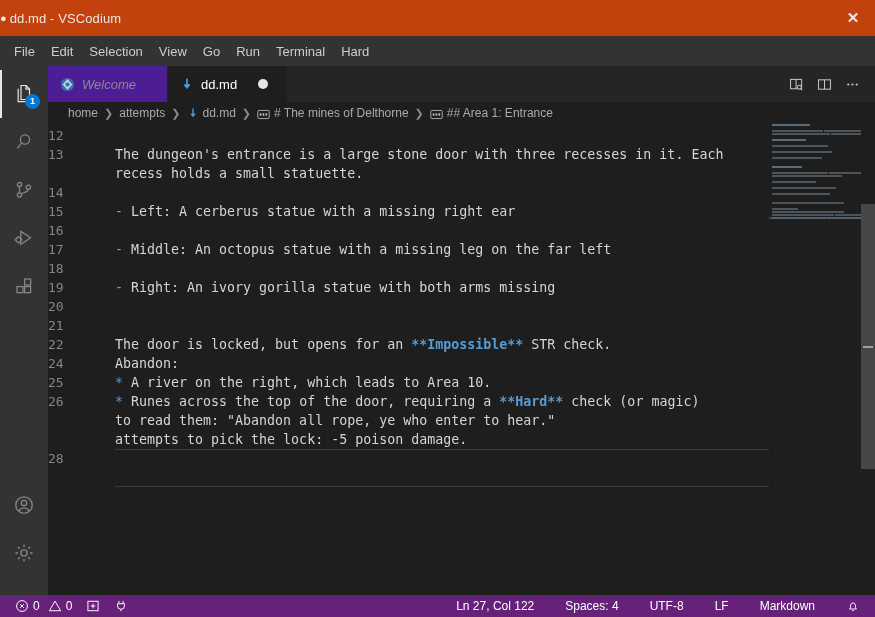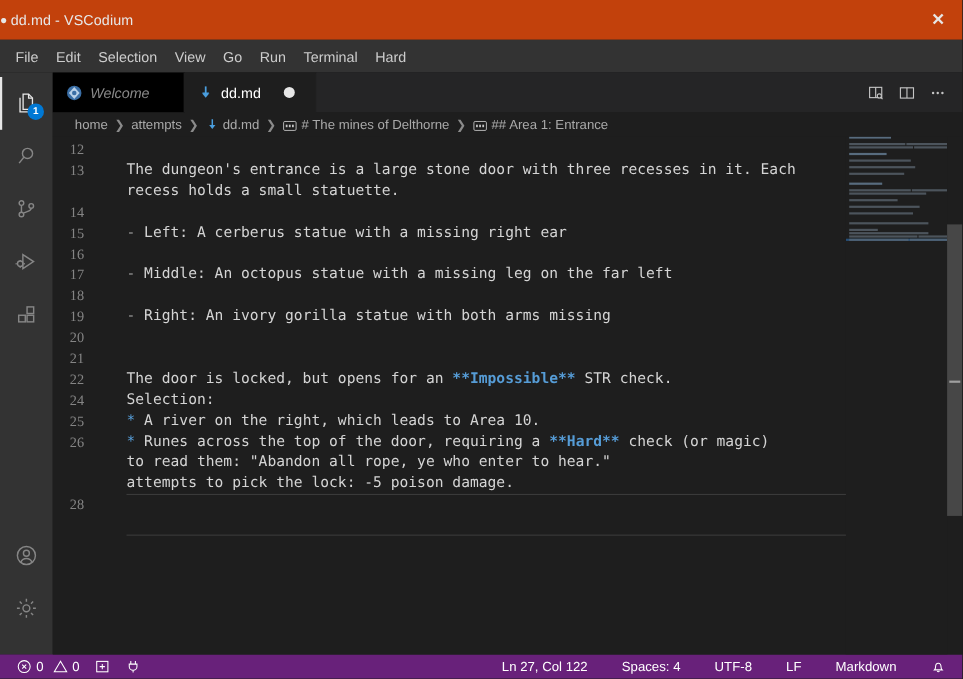--- a/index.html
+++ b/index.html
@@ -74,21 +74,21 @@
   .editor-group { flex: 1 1 auto; display: flex; flex-direction: column; min-width: 0; background: #1e1e1e; }
 
   .tabbar {
     height: 36px; flex: 0 0 36px;
     background: #252526;
     display: flex; align-items: stretch; position: relative;
   }
   .tab {
     display: flex; align-items: center; gap: 7px;
     padding: 0 12px; min-width: 120px;
-    background: #000000; color: #8a8a8a;
+    background: #4c1d95; color: #8a8a8a;
     font-size: 13px; cursor: pointer;
     border-right: 1px solid #252526;
     position: relative;
   }
   .tab.active { background: #1e1e1e; color: #ffffff; }
   .tab.active::before {
     content: ""; position: absolute; left: 0; right: 0; top: 0; height: 1px; background: #1e1e1e;
   }
   .tab-label { white-space: nowrap; }
   .tab.inactive .tab-label { font-style: italic; }
@@ -121,22 +121,22 @@
     font-family: "DejaVu Sans Mono", "Liberation Mono", monospace;
     font-size: 13.3px; line-height: 19px;
     color: #d4d4d4;
     padding-top: 2px;
   }
   .line {
     display: flex; align-items: flex-start; min-height: 19px;
     position: relative;
   }
   .lnum {
-    width: 67px; flex: 0 0 67px; text-align: center; padding-right: 23px;
-    color: #858585; font-size: 13px; line-height: 19px; user-select: none; font-family: Liberation Serif, serif;
+    width: 67px; flex: 0 0 67px; text-align: left; padding-right: 23px;
+    color: #858585; font-size: 13px; line-height: 19px; user-select: none;
   }
   .ltext { flex: 1 1 auto; white-space: pre-wrap; line-height: 19px; padding-right: 90px; }
   .cont-text { padding-left: 67px; white-space: pre-wrap; line-height: 19px; padding-right: 90px; }
   .md-bold { color: #569cd6; font-weight: bold; }
   .li-dash { color: #9a9a9a; }
   .li-star { color: #569cd6; }
   .cur-hl {
     position: absolute; left: 67px; right: 90px;
     border-top: 1px solid #3a3a3a; border-bottom: 1px solid #3a3a3a;
     pointer-events: none;
@@ -424,21 +424,21 @@
             <div class="line">
               <div class="lnum">21</div>
               <div class="ltext">&nbsp;</div>
             </div>
             <div class="line">
               <div class="lnum">22</div>
               <div class="ltext"><span>The door is locked, but opens for an </span><span class="md-bold">**Impossible**</span><span> STR check.</span></div>
             </div>
             <div class="line">
               <div class="lnum">24</div>
-              <div class="ltext"><span>Selection:</span></div>
+              <div class="ltext"><span>Abandon:</span></div>
             </div>
             <div class="line">
               <div class="lnum">25</div>
               <div class="ltext"><span class="li-star">*</span><span> A river on the right, which leads to Area 10.</span></div>
             </div>
             <div class="line">
               <div class="lnum">26</div>
               <div class="ltext"><span class="li-star">*</span><span> Runes across the top of the door, requiring a </span><span class="md-bold">**Hard**</span><span> check (or magic)</span></div>
             </div>
             <div class="cont-text"><span>to read them: "Abandon all rope, ye who enter to hear."</span></div>

